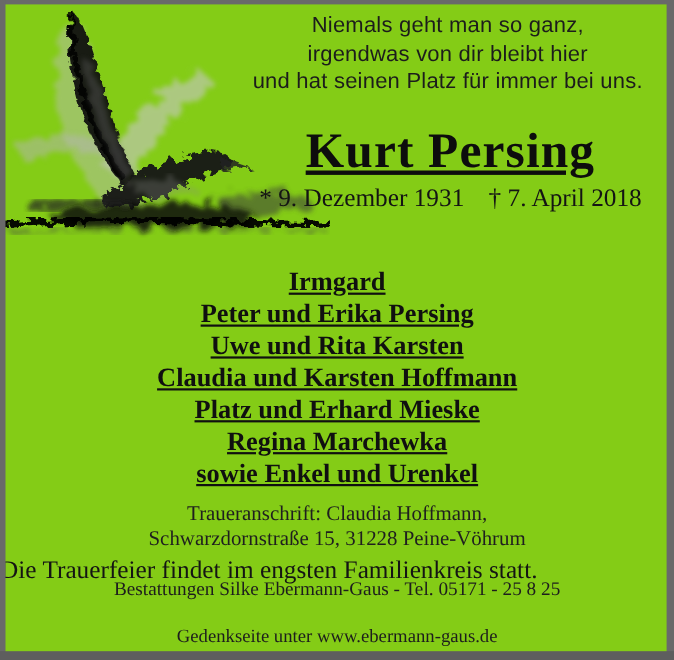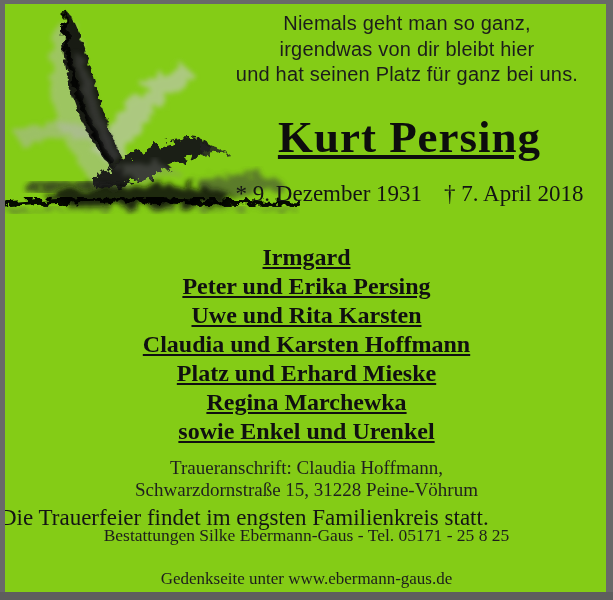--- a/index.html
+++ b/index.html
@@ -32,21 +32,21 @@
     letter-spacing:.2px;color:#1c1c1c;
     white-space:nowrap;
   }
 
   
   .name-block{left:210px;top:110px;width:399px;text-align:center;}
   .deceased-name{
     font-size:45px;line-height:54px;font-weight:bold;
     letter-spacing:1px;color:#0d0d0d;white-space:nowrap;text-decoration:underline;
   }
-  .dates{font-size:23px;line-height:27px;margin-top:16px;color:#141414;white-space:nowrap;}
+  .dates{font-size:23px;line-height:27px;margin-top:2px;color:#141414;white-space:nowrap;}
   .dates .death{margin-left:22px;}
 
   
   .mourners{
     left:0;top:243px;width:613px;text-align:center;
     font-size:24px;line-height:29px;font-weight:bold;color:#101010;text-decoration:underline;
   }
 
   
   .condolence{
@@ -103,21 +103,21 @@
     <ellipse cx="140" cy="196" rx="95" ry="11" fill="#111111" opacity="0.85" filter="url(#smudge)"></ellipse>
     <ellipse cx="240" cy="184" rx="42" ry="10" fill="#3a3a3a" opacity="0.55" filter="url(#smudge)"></ellipse>
     <path d="M30,190 C60,184 90,182 115,186" fill="none" stroke="#222222" stroke-width="8" stroke-linecap="round" opacity="0.7" filter="url(#smudge)"></path>
     <path d="M0,205 C50,200 120,198 180,201 C230,203 270,205 298,203" fill="none" stroke="#000000" stroke-width="6" stroke-linecap="round" opacity="0.95" filter="url(#charcoal)"></path>
     <path d="M2,212 C70,208 160,207 296,209" fill="none" stroke="#444444" stroke-width="3" stroke-linecap="round" opacity="0.5" filter="url(#smudge)"></path>
   </svg>
 
   <div class="abs poem">
     <div>Niemals geht man so ganz,</div>
     <div>irgendwas von dir bleibt hier</div>
-    <div>und hat seinen Platz für ganz bei uns.</div>
+    <div>und hat seinen Platz für immer bei uns.</div>
   </div>
 
   <div class="abs name-block">
     <div class="deceased-name">Kurt Persing</div>
     <div class="dates">
       <span class="birth">* 9. Dezember 1931</span><span class="death">† 7. April 2018</span>
     </div>
   </div>
 
   <div class="abs mourners">

